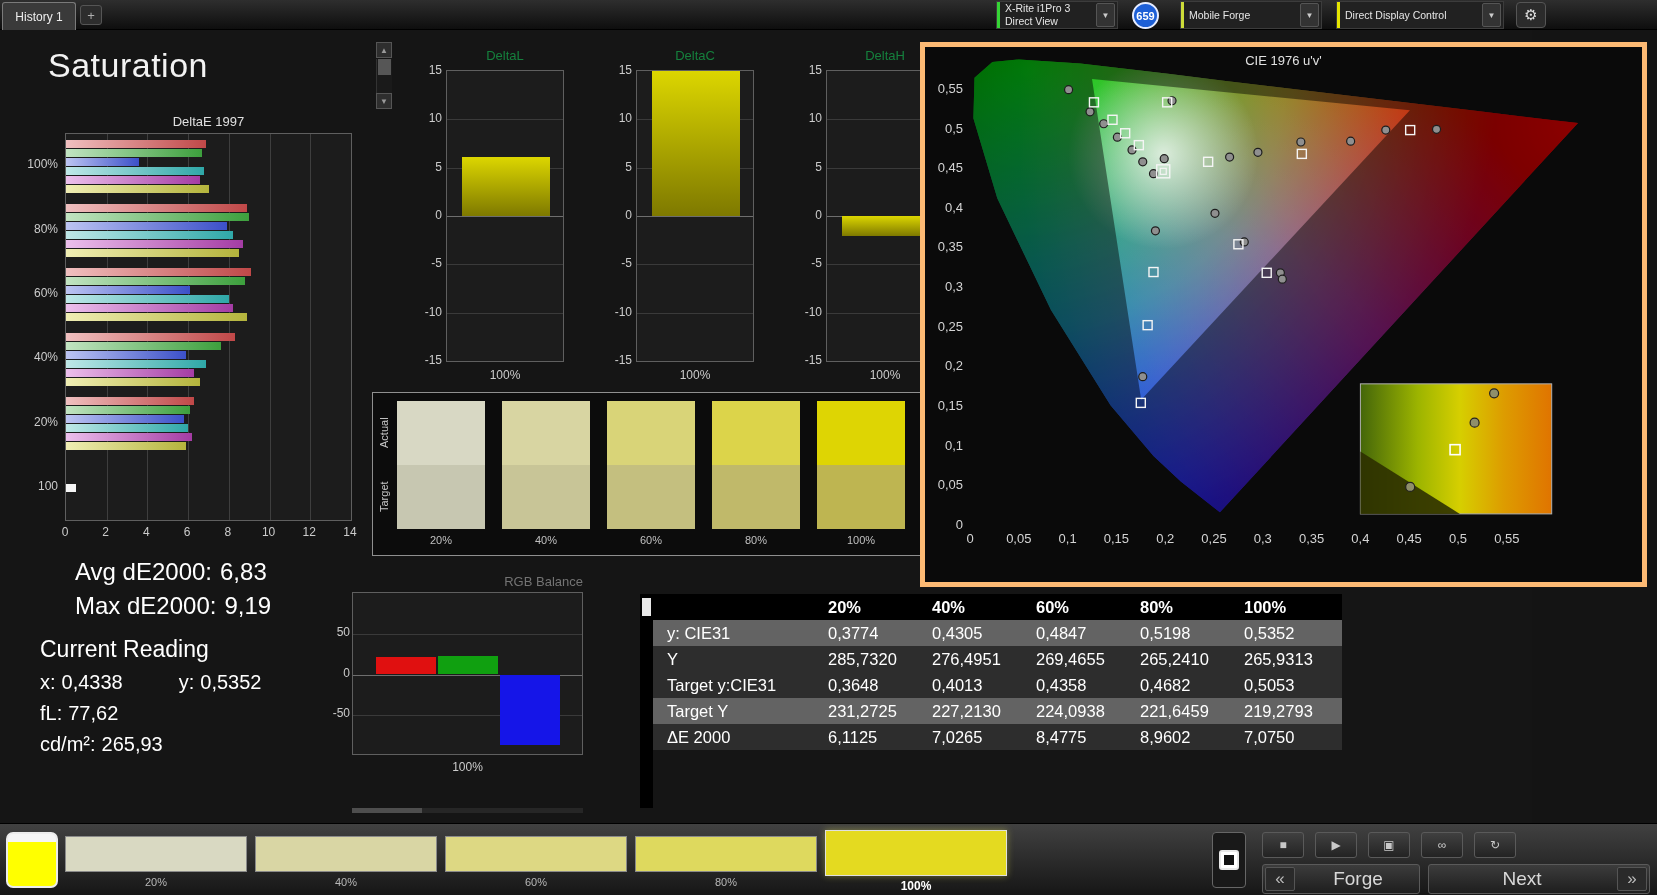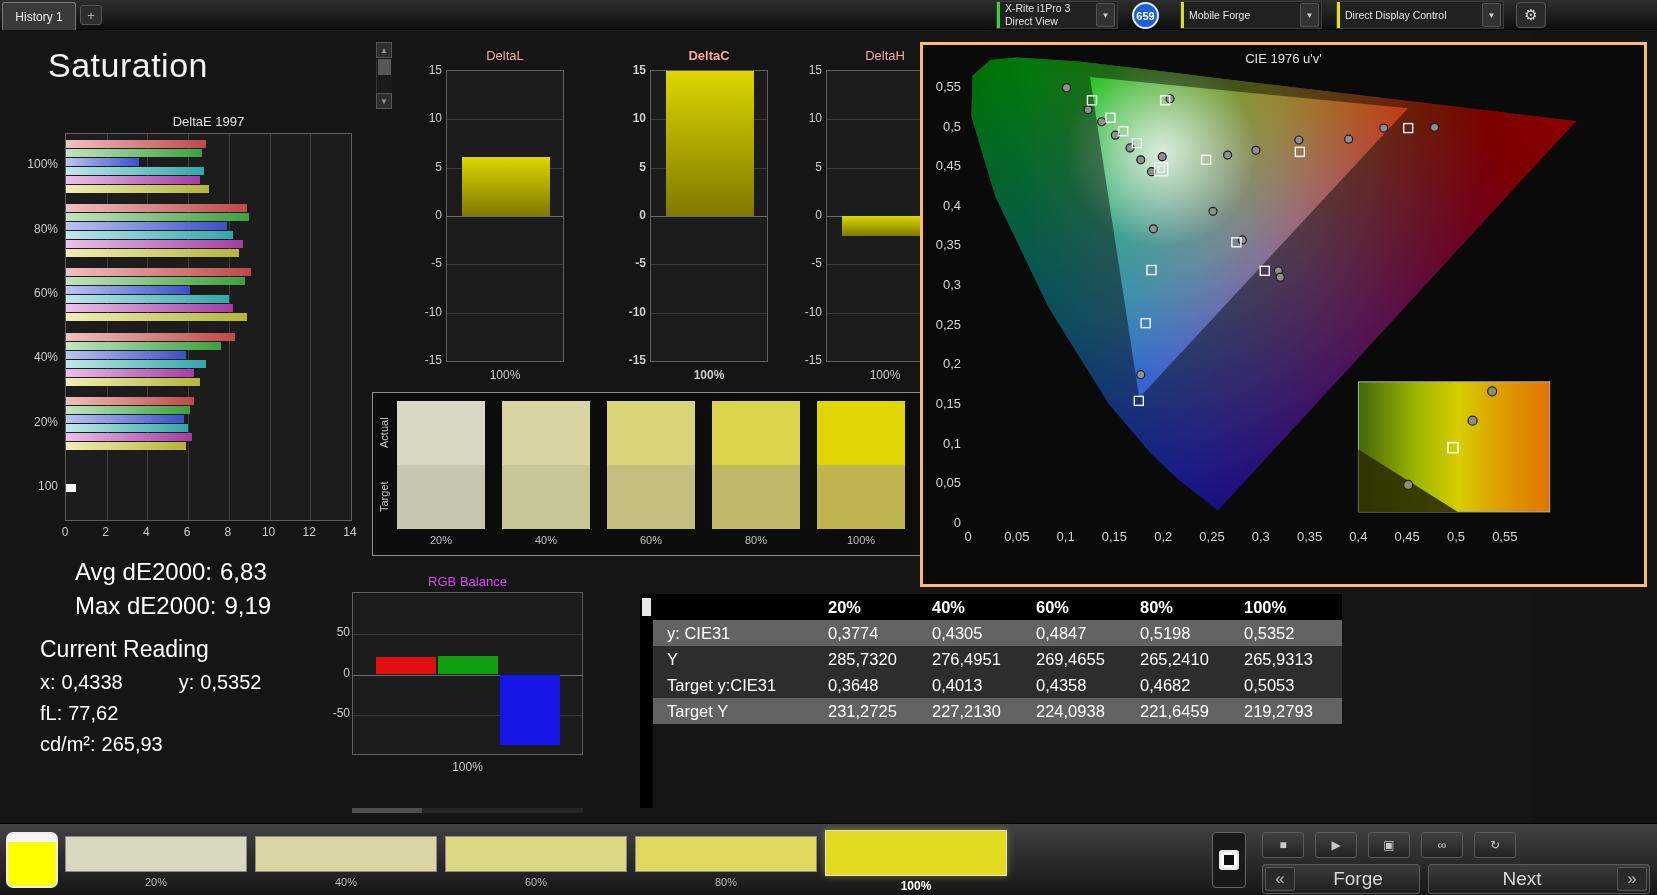--- a/index.html
+++ b/index.html
@@ -49,60 +49,60 @@
   #de-plot { position:absolute; left:65px; top:25px; width:287px; height:388px;
              border:1px solid #5f5f5f; background:#1c1c1c; overflow:hidden; }
   .vgrid { position:absolute; top:0; bottom:0; width:1px; background:#3e3e3e; }
   .hbar  { position:absolute; left:0; height:8px; }
   .de-yt { position:absolute; right:314px; width:52px; text-align:right; font-size:12px; color:#ccc; }
   .de-xt { position:absolute; top:417px; width:22px; text-align:center; font-size:12px; color:#ccc; }
 
   
   #delta-charts { position:absolute; left:420px; top:48px; width:540px; height:344px; }
   .dpanel { position:absolute; top:0; width:150px; height:344px; }
-  .dp-title { position:absolute; top:0; left:26px; width:118px; text-align:center; font-size:13px; color:#fca5a5; }
+  .dp-title { position:absolute; top:0; left:26px; width:118px; text-align:center; font-size:13px; color:#15803d; }
   .dp-plot { position:absolute; left:26px; top:22px; width:118px; height:292px;
              border:1px solid #5f5f5f; background:#1c1c1c; overflow:hidden; }
   .hgrid { position:absolute; left:0; right:0; height:1px; background:#3a3a3a; }
   .hgrid.zero { background:#6e6e6e; }
   .dp-yt { position:absolute; left:0; width:22px; text-align:right; font-size:12px; color:#ccc; }
   .dp-bar { position:absolute; left:15px; width:88px; background:linear-gradient(#dcd600,#7e7900); }
   .dp-xl { position:absolute; top:320px; left:26px; width:118px; text-align:center; font-size:12px; color:#ccc; }
 
   
   #swatch-panel { position:absolute; left:372px; top:392px; width:596px; height:164px;
                   background:#0c0c0c; border:1px solid #8f8f8f; }
   .rlab { position:absolute; left:3px; width:15px; writing-mode:vertical-rl; transform:rotate(180deg);
           font-size:11px; color:#c8c8c8; display:flex; align-items:center; justify-content:center; }
   .rlab.a { top:8px; height:64px; } .rlab.t { top:72px; height:64px; }
   .swA { position:absolute; top:8px;  width:88px; height:64px; }
   .swT { position:absolute; top:72px; width:88px; height:64px; }
   .swL { position:absolute; top:141px; width:88px; text-align:center; font-size:11px; color:#c0c0c0; }
 
   
   #cie-panel { position:absolute; left:920px; top:42px; width:727px; height:545px;
-               background:#0a0a0a; border:3px solid #fdba74; }
+               background:#0a0a0a; border:5px solid #fdba74; }
   #cie-panel .chart-title { position:absolute; top:6px; left:0; width:100%; text-align:center;
                             font-size:13px; color:#e0e0e0; z-index:2; }
   #cie-svg { position:absolute; left:0; top:0; }
   .cie-tick { font-size:13px; fill:#d4d4d4; }
 
   
   #readings { position:absolute; left:30px; top:552px; width:335px; color:#fff; }
   .r-big  { font-size:24px; margin:6px 0 2px 45px; }
   .r-big .r-val { margin-left:8px;text-align:right; }
   .r-head { font-size:23px; margin:16px 0 4px 10px; }
   .r-line { font-size:20px; margin:8px 0 0 10px; }
   .r-line .pair2 { margin-left:56px; }
   .r-line .r-val { margin-left:6px; }
 
   
   #rgb-panel { position:absolute; left:330px; top:572px; width:258px; height:250px; }
-  #rgb-panel .chart-title { position:absolute; top:2px; left:22px; width:231px; text-align:center;
-                            font-size:13px; color:#d946ef; }
+  #rgb-panel .chart-title { position:absolute; top:2px; left:22px; width:231px; text-align:right;
+                            font-size:13px; color:#737373; }
   #rgb-plot { position:absolute; left:22px; top:20px; width:231px; height:163px;
               border:1px solid #5f5f5f; background:#1c1c1c; overflow:hidden; }
   .rgb-yt { position:absolute; left:0; width:20px; text-align:right; font-size:12px; color:#ccc; }
   .rgb-bar { position:absolute; width:60px; }
   .rgb-xl { position:absolute; top:188px; left:22px; width:231px; text-align:center; font-size:12px; color:#ccc; }
   .rgb-scroll { position:absolute; top:236px; left:22px; width:231px; height:5px; background:#262626; }
   .rgb-scroll-thumb { width:70px; height:5px; background:#4e4e4e; }
 
   
   #table-panel { position:absolute; left:640px; top:594px; width:702px; height:214px; display:flex; }
@@ -267,21 +267,21 @@
         </div>
         <div class="dp-yt" style="top: 15px;">15</div>
         <div class="dp-yt" style="top: 63.3333px;">10</div>
         <div class="dp-yt" style="top: 111.667px;">5</div>
         <div class="dp-yt" style="top: 160px;">0</div>
         <div class="dp-yt" style="top: 208.333px;">-5</div>
         <div class="dp-yt" style="top: 256.667px;">-10</div>
         <div class="dp-yt" style="top: 305px;">-15</div>
         <div class="dp-xl">100%</div>
       </div>
-      <div class="dpanel" style="left: 204px; font-weight: bold;">
+      <div class="dpanel" style="left: 190px;">
         <div class="dp-title">DeltaC</div>
         <div class="dp-plot">
           <div class="hgrid" style="top: 48.3333px;"></div>
           <div class="hgrid" style="top: 96.6667px;"></div>
           <div class="hgrid zero" style="top: 145px;"></div>
           <div class="hgrid" style="top: 193.333px;"></div>
           <div class="hgrid" style="top: 241.667px;"></div>
           <div class="dp-bar" style="top: 0px; height: 145px;"></div>
         </div>
         <div class="dp-yt" style="top: 15px;">15</div>
@@ -525,20 +525,28 @@
           <div class="tcell">0,5053</div>
         </div>
         <div class="trow light">
           <div class="tcell tlabel">Target Y</div>
           <div class="tcell">231,2725</div>
           <div class="tcell">227,2130</div>
           <div class="tcell">224,0938</div>
           <div class="tcell">221,6459</div>
           <div class="tcell">219,2793</div>
         </div>
+        <div class="trow dark">
+          <div class="tcell tlabel">ΔE 2000</div>
+          <div class="tcell">6,1125</div>
+          <div class="tcell">7,0265</div>
+          <div class="tcell">8,4775</div>
+          <div class="tcell">8,9602</div>
+          <div class="tcell">7,0750</div>
+        </div>
       </div>
   </section>
 
   <footer id="bottom-bar">
     <div class="cur-patch" style="background: linear-gradient(rgb(245, 245, 245) 0px, rgb(245, 245, 245) 16%, rgb(255, 255, 0) 16%);"></div>
     <div id="bb-swatches">
         <div class="bbsw" style="left: 0px;">
           <div class="bbsw-color" style="background: rgb(217, 217, 194);"></div>
           <div class="bbsw-label">20%</div>
         </div>

